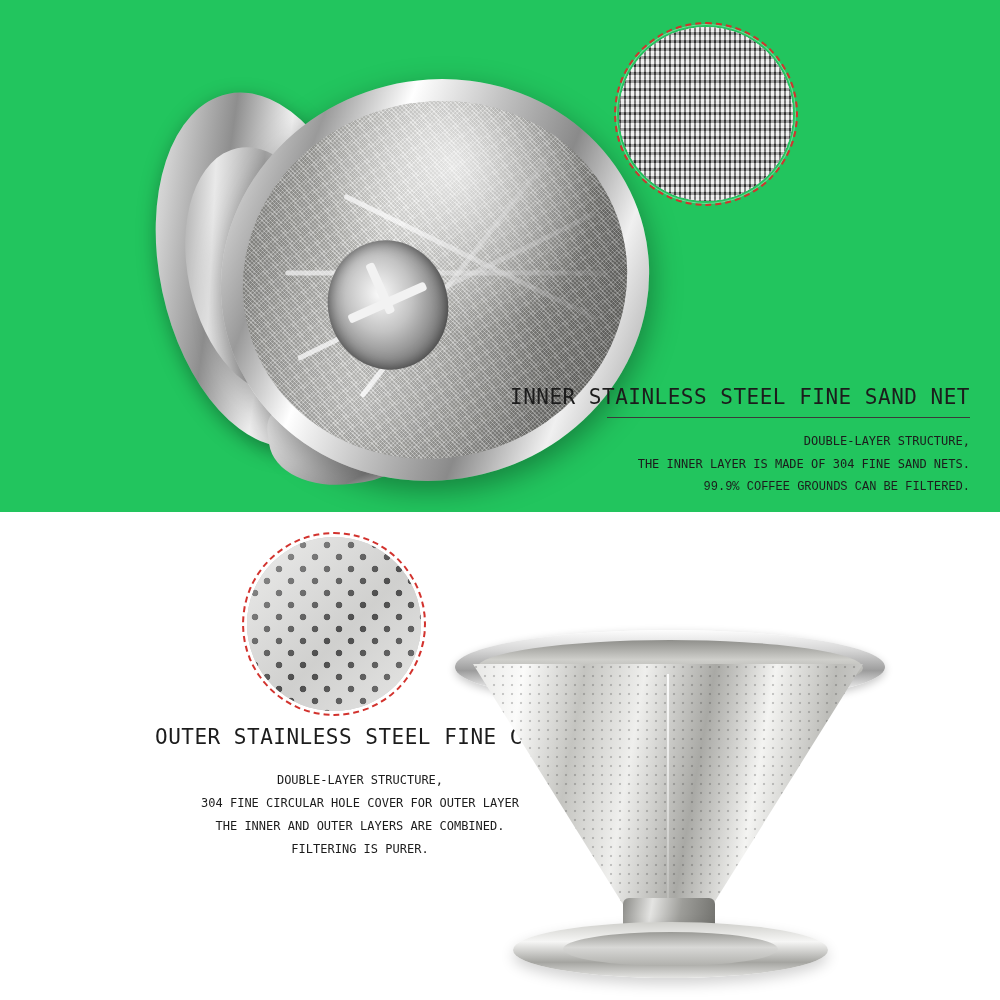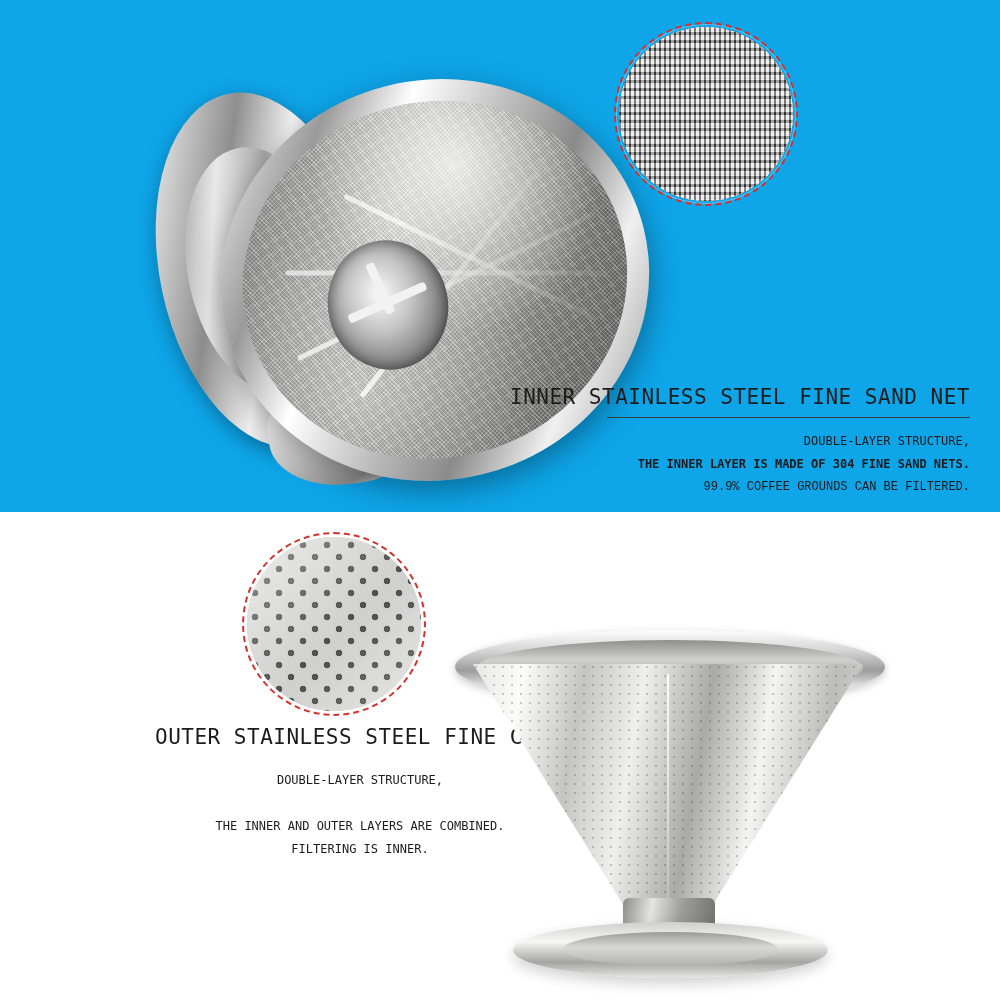--- a/index.html
+++ b/index.html
@@ -20,21 +20,21 @@
     background: #ffffff;
   }
 
   
   .panel-top {
     position: absolute;
     left: 0;
     top: 0;
     width: 1000px;
     height: 512px;
-    background: #0ea5e9;
+    background: #22c55e;
     overflow: hidden;
   }
   .panel-bottom {
     position: absolute;
     left: 0;
     top: 512px;
     width: 1000px;
     height: 488px;
     background: #ffffff;
     overflow: hidden;
@@ -345,36 +345,37 @@
 
     <div class="zoom-circle" style="left:614px; top:22px; width:180px; height:180px;">
       <div class="zoom-inner">
         <div class="mesh-weave"></div>
       </div>
     </div>
 
     <div class="headline t-right" style="left:500px; top:385px; width:470px;">INNER STAINLESS STEEL FINE SAND NET</div>
     <div class="rule" style="left:607px; top:417px; width:363px;"></div>
     <div class="bodytext t-right" style="left:400px; top:430px; width:570px;">DOUBLE-LAYER STRUCTURE,</div>
-    <div class="bodytext t-right" style="left:400px; top:453px; width:570px;font-weight:bold;">THE INNER LAYER IS MADE OF 304 FINE SAND NETS.</div>
+    <div class="bodytext t-right" style="left:400px; top:453px; width:570px;">THE INNER LAYER IS MADE OF 304 FINE SAND NETS.</div>
     <div class="bodytext t-right" style="left:400px; top:476px; width:570px;font-family:Liberation Mono, monospace;">99.9% COFFEE GROUNDS CAN BE FILTERED.</div>
   </div>
 
   <div class="panel-bottom">
 
     <div class="zoom-circle" style="left:242px; top:20px; width:180px; height:180px;">
       <div class="zoom-inner">
         <div class="mesh-holes"></div>
       </div>
     </div>
 
     <div class="headline" style="left:155px; top:213px; width:540px;">OUTER STAINLESS STEEL FINE COVER</div>
     <div class="bodytext t-center" style="left:60px; top:257px; width:600px;">DOUBLE-LAYER STRUCTURE,</div>
+    <div class="bodytext t-center" style="left:60px; top:280px; width:600px;">304 FINE CIRCULAR HOLE COVER FOR OUTER LAYER</div>
     <div class="bodytext t-center" style="left:60px; top:303px; width:600px;text-align:center;">THE INNER AND OUTER LAYERS ARE COMBINED.</div>
-    <div class="bodytext t-center" style="left:60px; top:326px; width:600px;">FILTERING IS INNER.</div>
+    <div class="bodytext t-center" style="left:60px; top:326px; width:600px;">FILTERING IS PURER.</div>
   </div>
 
   <div class="prod2">
     <div class="p2-rim">
       <div class="p2-rim-in"></div>
     </div>
     <div class="p2-cone"></div>
     <div class="p2-cone-holes" style="left:18px; top:34px; width:390px; height:250px;"></div>
     <div class="p2-seam" style="left:212px; top:44px; height:226px;"></div>
     <div class="p2-neck"></div>

